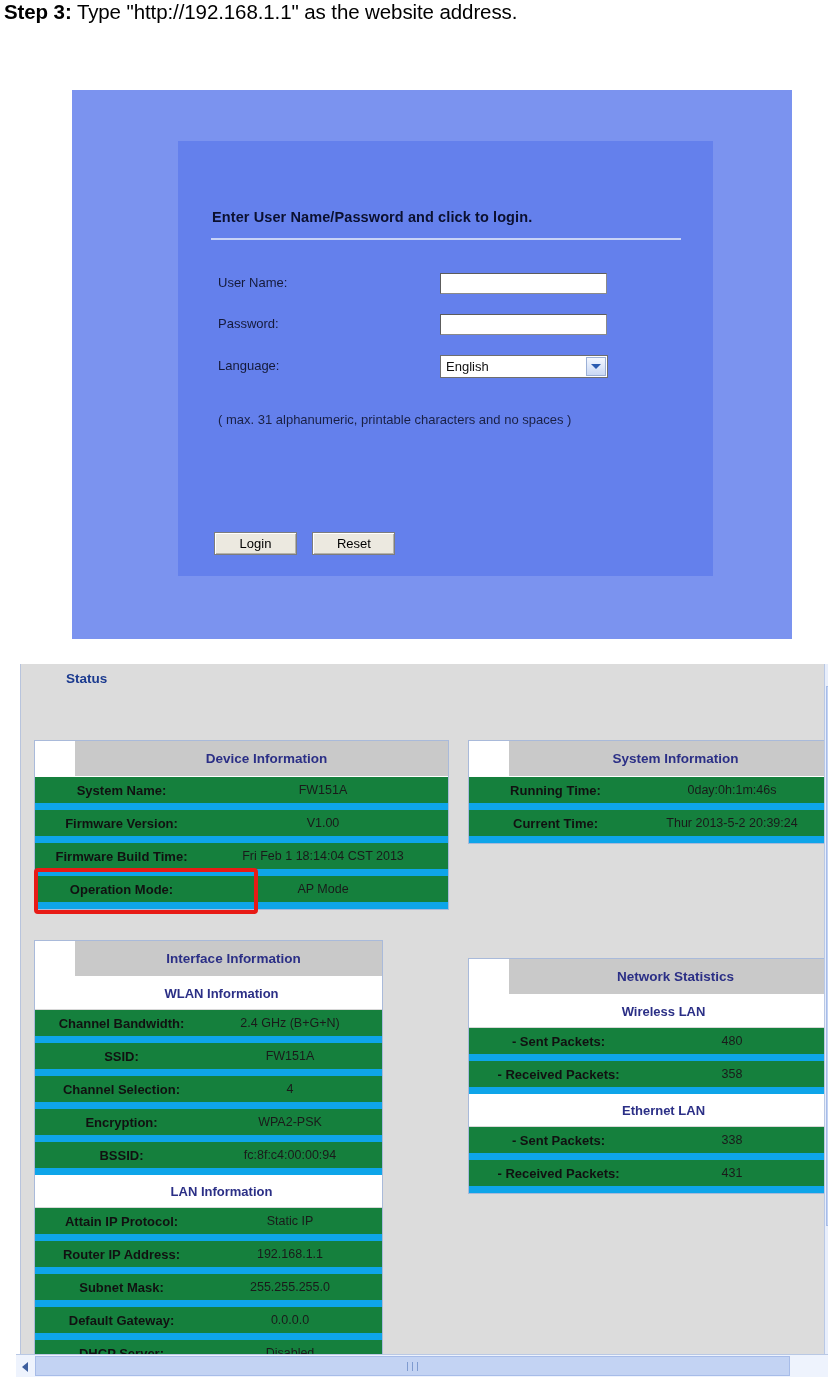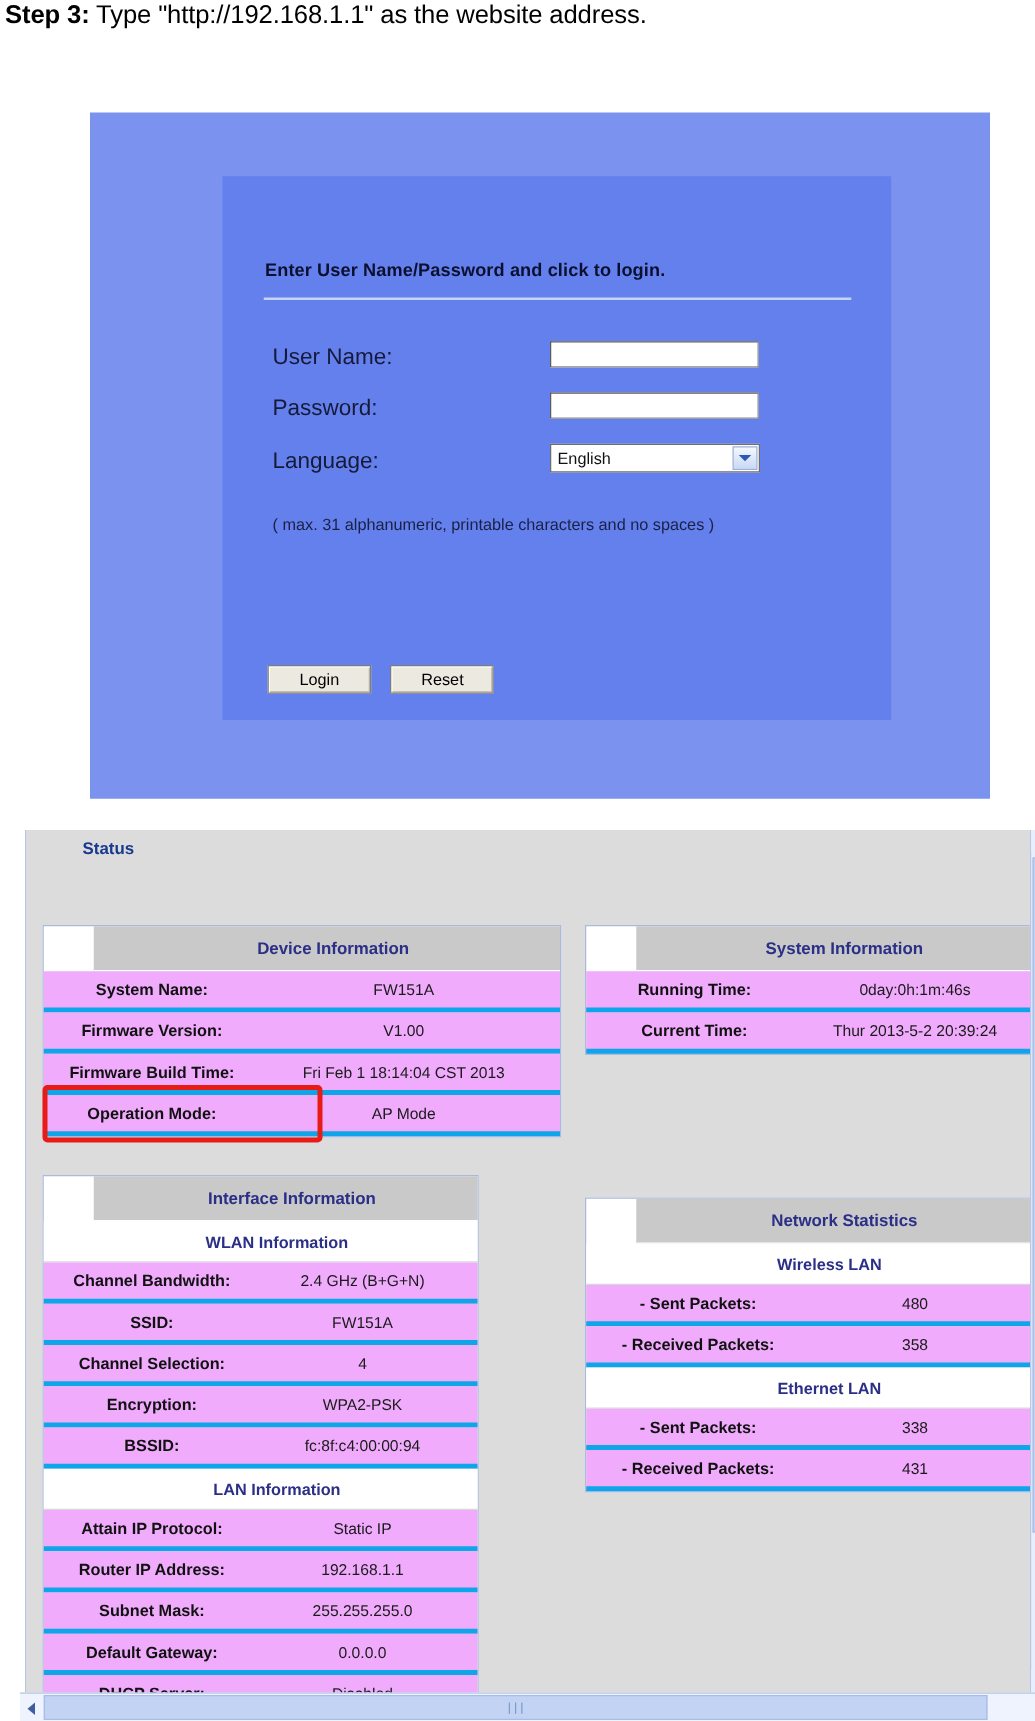--- a/index.html
+++ b/index.html
@@ -68,21 +68,21 @@
   }
   .form-row {
     position: absolute;
     left: 40px;
     height: 24px;
   }
   .form-row .fl {
     position: absolute;
     left: 0;
     top: 2px;
-    font-size: 18px;
+    font-size: 13px;
     color: #151a3a;
     white-space: nowrap;
   }
   .row-user   { top: 132px; }
   .row-pass   { top: 173px; }
   .row-lang   { top: 215px; }
 
   .txt-input {
     position: absolute;
     left: 222px;
@@ -223,23 +223,23 @@
     color: #2b2f86;
     border-bottom: 1px solid #d8d8d8;
     box-sizing: border-box;
     background: #ffffff;
     white-space: nowrap;
   }
   .row {
     height: 33px;
     display: flex;
     align-items: center;
-    border-bottom: 4px solid #0ea5e9;
-    box-sizing: border-box;
-    background: #f0abfc;
+    border-bottom: 7px solid #0ea5e9;
+    box-sizing: border-box;
+    background: #15803d;
   }
   .row .k {
     width: 163px;
     padding-left: 10px;
     font-size: 13px;
     font-weight: bold;
     color: #111111;
     box-sizing: border-box;
     white-space: nowrap;
   }

